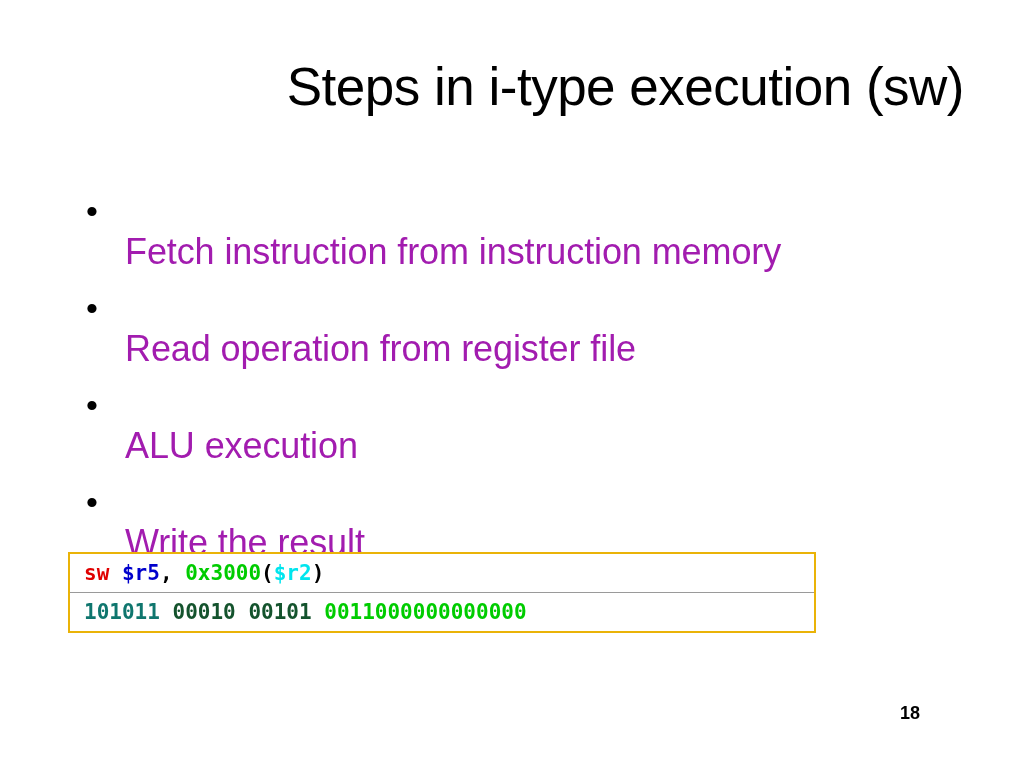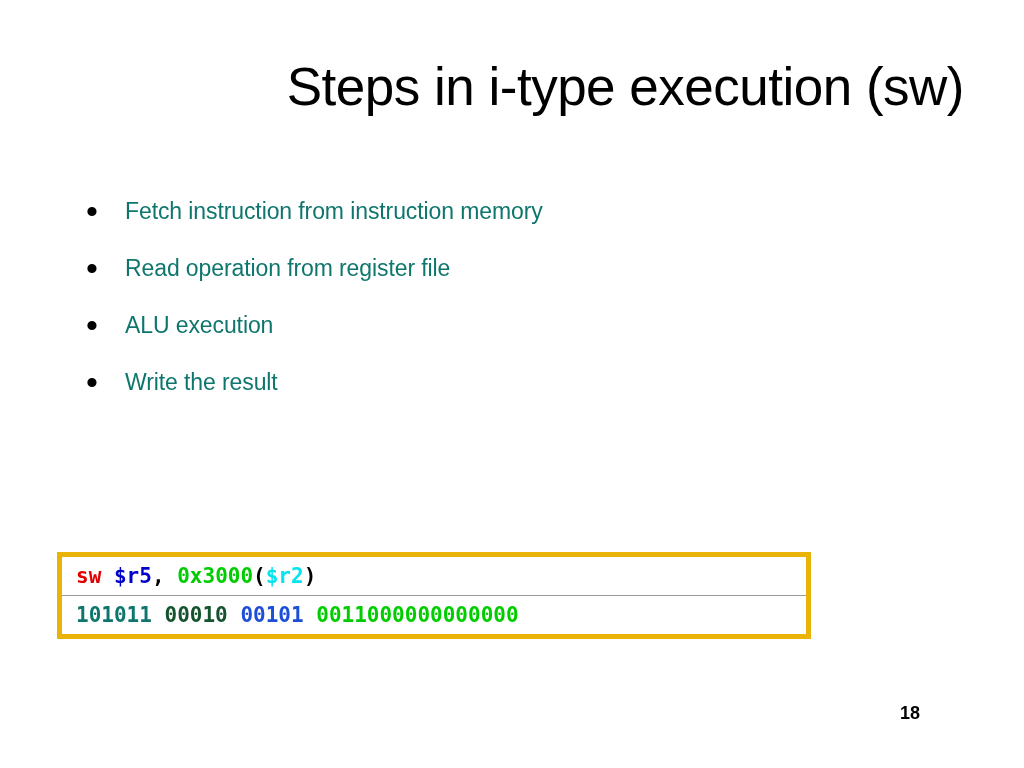--- a/index.html
+++ b/index.html
@@ -47,34 +47,35 @@
   .bullet-marker {
     flex: 0 0 auto;
     width: 39px;
     font-size: 34px;
     line-height: 51px;
     color: #000000;
     text-align: left;
   }
   .bullet-text {
     flex: 1 1 auto;
-    font-size: 23px;
+    font-size: 36px;
     line-height: 51px;
-    color: #0f766e;
+    color: #a21caf;
     font-weight: 400;
     letter-spacing: -0.1px;
+    margin-top: 40px;
   }
 
   
   .code-table {
     position: absolute;
-    left: 57px;
+    left: 68px;
     top: 552px;
     width: 744px;
-    border: 5px solid #eab308;
+    border: 2px solid #eab308;
     border-collapse: collapse;
     background: #ffffff;
   }
   .code-row {
     border-bottom: 1px solid #9a9a9a;
     box-sizing: border-box;
   }
   .code-row:last-child {
     border-bottom: none;
   }
@@ -126,17 +127,17 @@
     <span class="bullet-text">Write the result</span>
   </div>
 
 </div>
 
 <div class="code-table">
   <div class="code-row">
     <div class="code-line"><span style="color: rgb(224, 0, 0);">sw</span><span style="color: rgb(0, 0, 0);"> </span><span style="color: rgb(0, 0, 204);">$r5</span><span style="color: rgb(0, 0, 0);">,</span><span style="color: rgb(0, 0, 0);"> </span><span style="color: rgb(0, 204, 0);">0x3000</span><span style="color: rgb(0, 0, 0);">(</span><span style="color: rgb(0, 229, 238);">$r2</span><span style="color: rgb(0, 0, 0);">)</span></div>
   </div>
   <div class="code-row">
-    <div class="code-line"><span style="color: #0f766e;">101011</span><span style="color: rgb(0, 0, 0);"> </span><span style="color: #14532d;">00010</span><span style="color: rgb(0, 0, 0);"> </span><span style="color: #1d4ed8;">00101</span><span style="color: rgb(0, 0, 0);"> </span><span style="color: rgb(0, 204, 0);">0011000000000000</span></div>
+    <div class="code-line"><span style="color: #0f766e;">101011</span><span style="color: rgb(0, 0, 0);"> </span><span style="color: #14532d;">00010</span><span style="color: rgb(0, 0, 0);"> </span><span style="color: #14532d;">00101</span><span style="color: rgb(0, 0, 0);"> </span><span style="color: rgb(0, 204, 0);">0011000000000000</span></div>
   </div>
 </div>
 
 <div class="page-number">18</div>
 
 </body></html>

